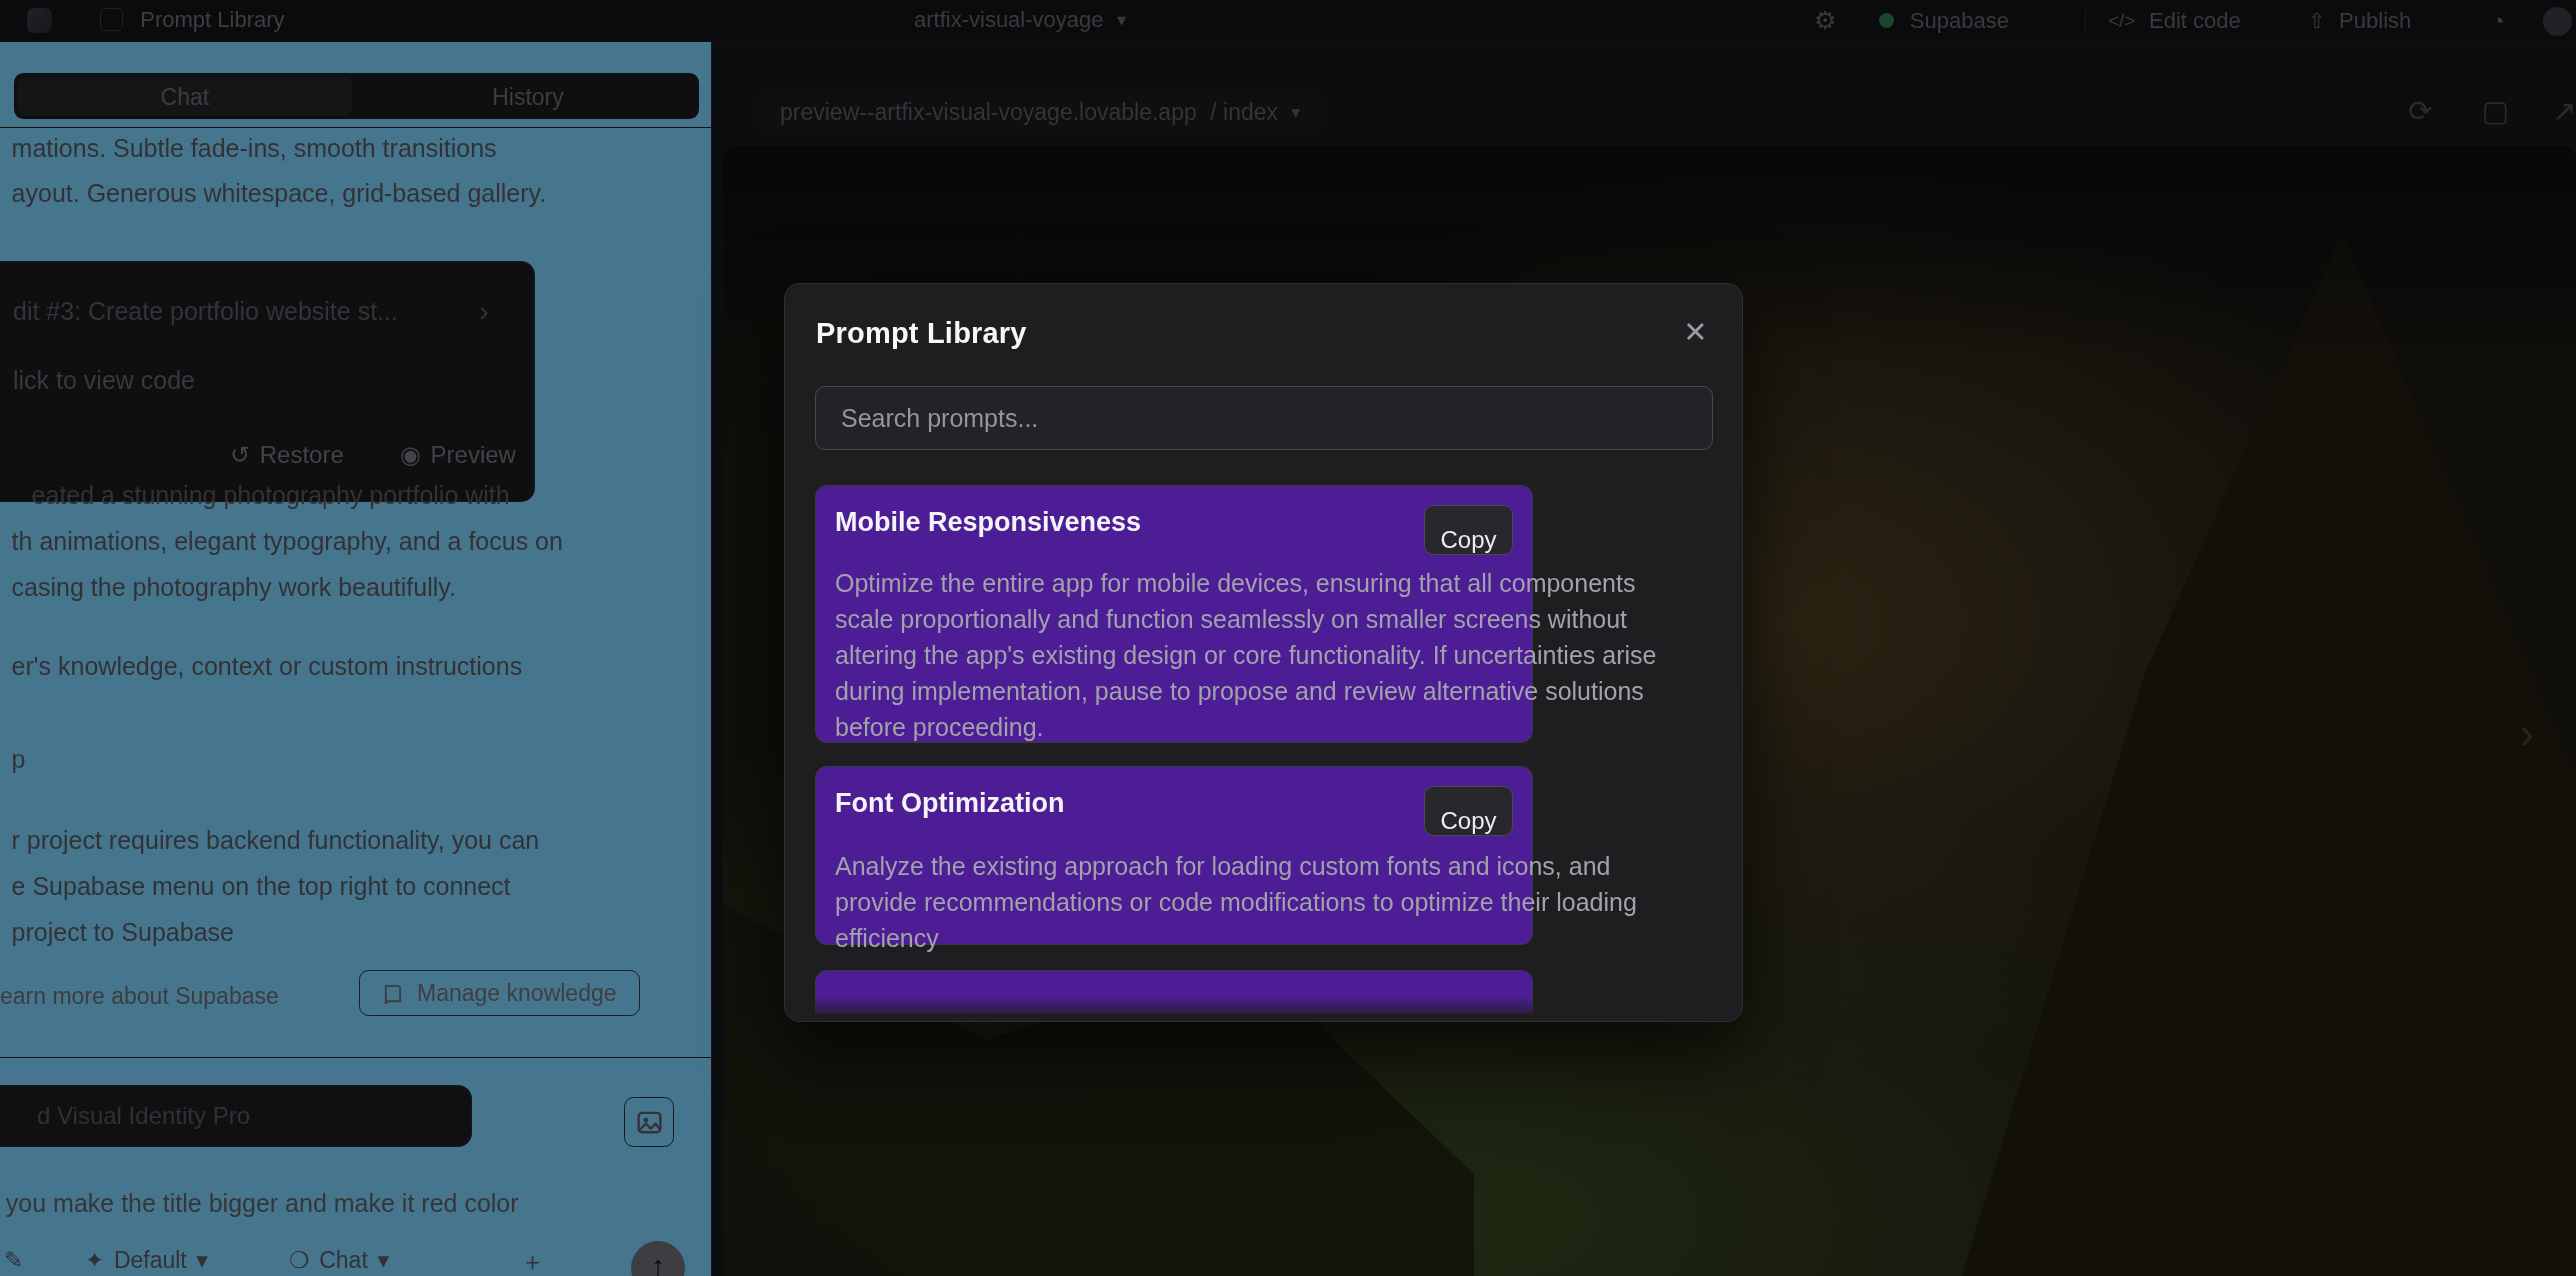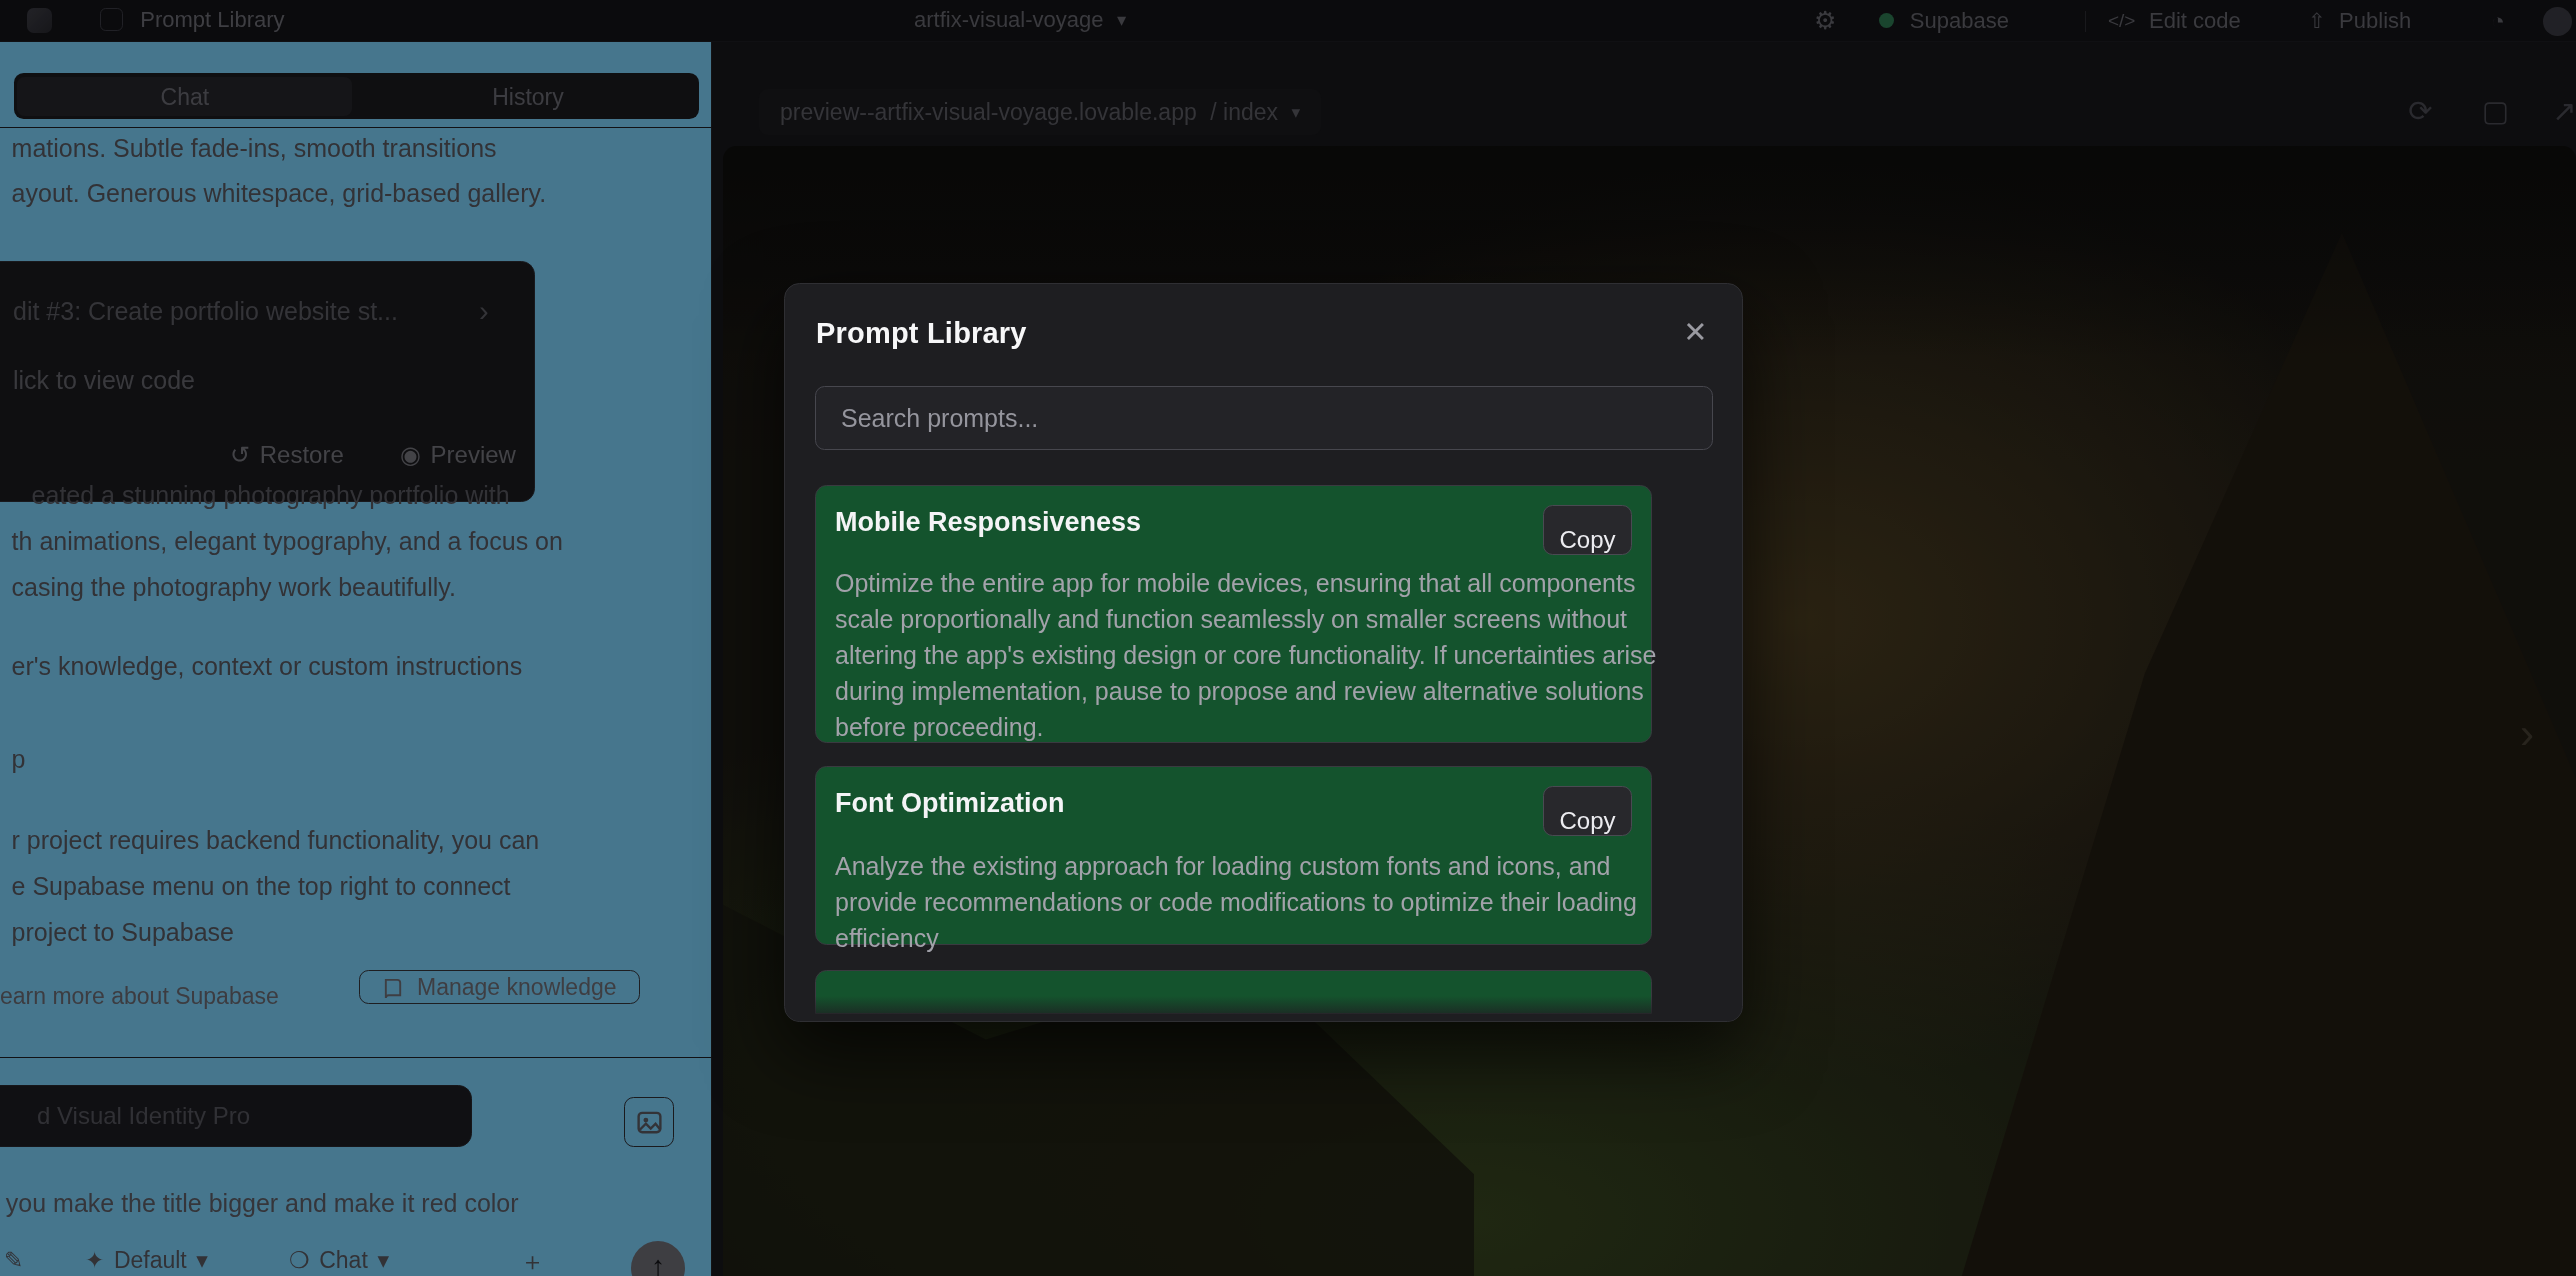--- a/index.html
+++ b/index.html
@@ -54,21 +54,21 @@
 
   
   .backdrop { position:absolute; left:0; top:0; width:2576px; height:1276px; background:rgba(5,5,6,0.45); z-index:10; }
   .modal { position:absolute; left:784px; top:283px; width:959px; height:739px; background:#1e1e21; border:1px solid #2f2f33; border-radius:15.4px;
     box-shadow:0 29px 77px rgba(0,0,0,.7); z-index:20; overflow:hidden; }
   .modal-title { position:absolute; left:31px; top:33px; font-size:29px; font-weight:700; color:#f7f7f8; letter-spacing:0.2px; }
   .modal-close { position:absolute; right:29px; top:31px; width:35px; height:35px; color:#9a9aa1; font-size:29px; line-height:35px; text-align:center; cursor:pointer; }
   .search { position:absolute; left:30px; top:102px; width:898px; height:64px; background:#232327; border:1.9px solid #47474e; border-radius:9.6px;
     color:#e8e8ec; font-size:25px; padding:0 25px; outline:none; font-family:"Liberation Sans", sans-serif; }
   .search::placeholder { color:#95959d; }
-  .prompt-card { position:absolute; left:30px; width:837px; background:#14532d; border:1px solid #3a3a40; border-radius:11.6px; }
+  .prompt-card { position:absolute; left:30px; width:718px; background:#4c1d95; border:1px solid #3a3a40; border-radius:11.6px; }
   .pc-title { position:absolute; left:19px; top:21px; font-size:27px; font-weight:700; color:#f4f4f6; }
   .copy-btn { position:absolute; right:19px; top:19px; width:89px; height:50px; border:1px solid #4a4a52; border-radius:9.6px; background:#28282c;
     color:#ececf0; font-size:24px; display:flex; align-items:flex-end; justify-content:center; cursor:pointer; }
   .pc-desc { position:absolute; left:19px; width:863px; font-size:25px; line-height:36px; color:#a2a2aa; }
   .modal-fade { position:absolute; left:1.9px; bottom:0; width:955px; height:25px; background:linear-gradient(180deg, rgba(30,30,33,0), #1e1e21); }
 </style>
 </head>
 <body>
 
 <div class="screen">
@@ -134,21 +134,21 @@
     <div class="sb-line" style="top:531px;">casing the photography work beautifully.</div>
 
     <div class="sb-line" style="top:610px;">er's knowledge, context or custom instructions</div>
     <div class="sb-line" style="top:703px;">p</div>
 
     <div class="sb-line" style="top:784px;">r project requires backend functionality, you can</div>
     <div class="sb-line" style="top:830px;">e Supabase menu on the top right to connect</div>
     <div class="sb-line" style="top:876px;">project to Supabase</div>
 
     <div class="abs" style="left:0; top:941px; font-size:23px; color:#6b6b71; white-space:nowrap;"><span>earn more about Supabase</span></div>
-    <div class="mk-btn" style="left:359px; top:928px; width:281px; height:34px;">
+    <div class="mk-btn" style="left:359px; top:928px; width:281px; height:46px;">
       <svg width="23" height="23" viewBox="0 0 24 24">
           <path d="M4 4h12a3 3 0 0 1 3 3v13H7a3 3 0 0 0-3 3z" fill="none" stroke="#6e6e74" stroke-width="2"></path>
         </svg>
       <span>Manage knowledge</span>
     </div>
 
     <div class="sb-divider" style="top:1015px;"></div>
 
     <div class="chip">
       <div class="abs" style="left:31px; top:16.4px; font-size:24px; color:#55555b; white-space:nowrap;margin-left:24px;">d Visual Identity Pro</div>

